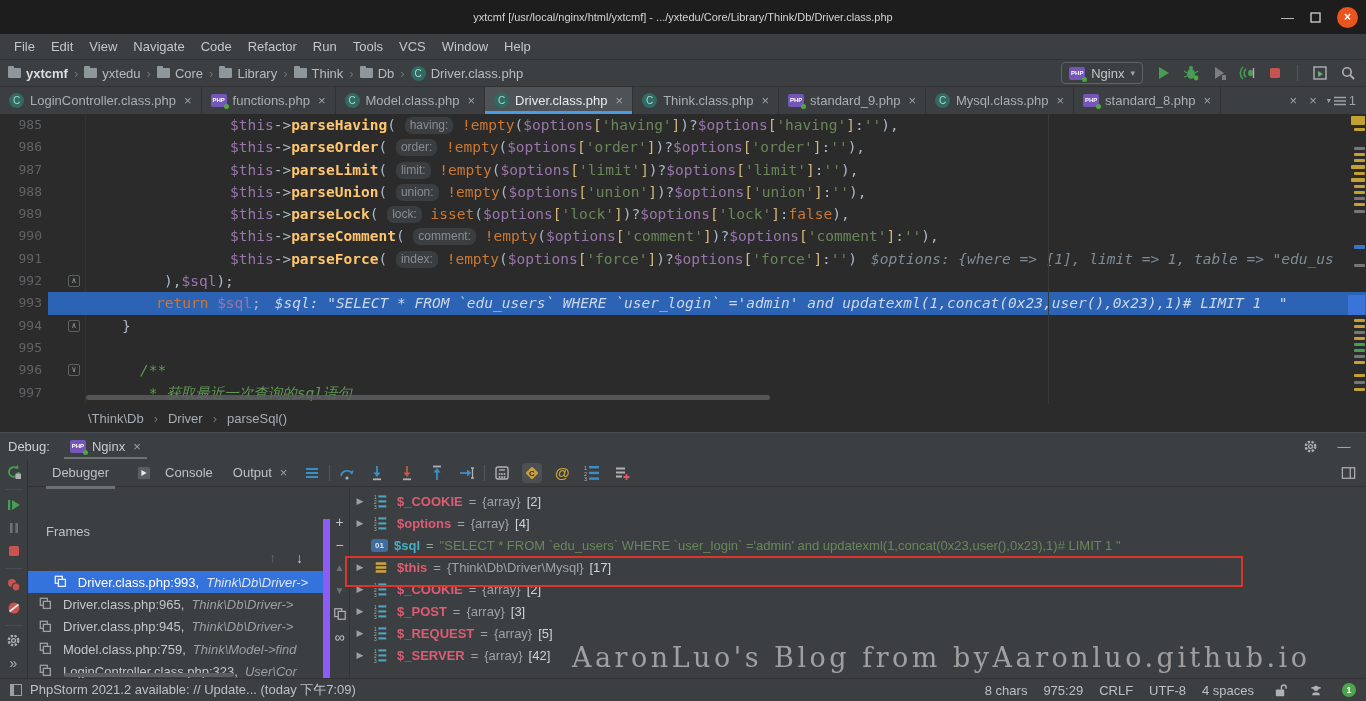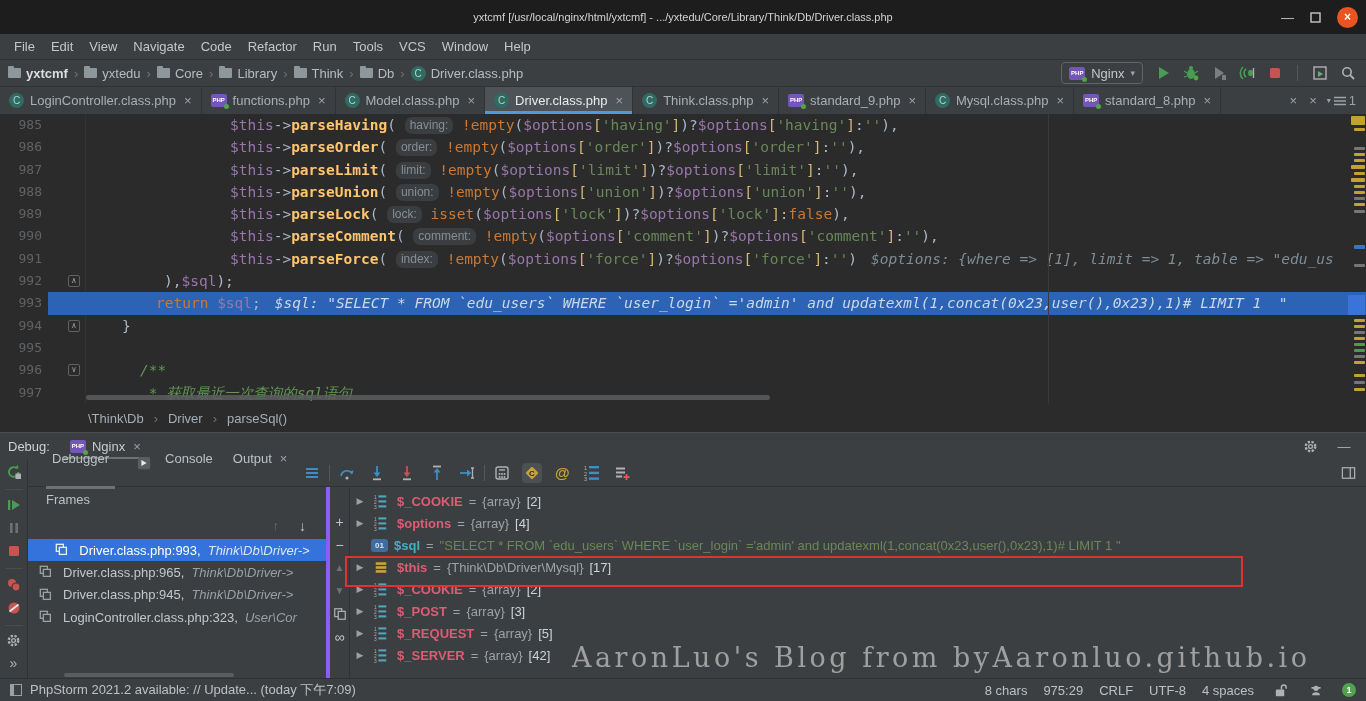--- a/index.html
+++ b/index.html
@@ -95,25 +95,25 @@
   #dheader-right { margin-left:auto; display:flex; align-items:center; gap:14px; padding-right:12px; }
 
   
   #dmain { top:459px; height:219px; background:#3C3F41; display:flex; }
   #dstrip { width:28px; flex:none; border-right:1px solid #323232; display:flex; flex-direction:column;
     align-items:center; padding-top:5px; }
   #dstrip .tbico { margin-bottom:7px; }
   #dstrip .hr { width:18px; height:1px; background:#4A4D4F; margin:2px 0 8px; }
   #dright { flex:1; display:flex; flex-direction:column; min-width:0; }
   #dtoolbar { height:28px; flex:none; border-bottom:1px solid #323232; display:flex; align-items:center; padding-left:14px; }
-  .dtab { padding:16px 10px; height:28px; line-height:28px; color:#BCC1C5; position:relative; display:flex; align-items:flex-end; gap:6px; }
+  .dtab { padding:16px 10px; height:28px; line-height:28px; color:#BCC1C5; position:relative; display:flex; align-items:center; gap:6px; }
   .dtab.active::after { content:""; position:absolute; left:4px; right:4px; bottom:0; height:3px; background:#6E7173; }
   #dtoolbar .tbico { margin:0 5px; }
   #dpanels { flex:1; display:flex; min-height:0; }
-  #frames-panel { width:302px; flex:none; border-right:4px solid #8b5cf6; display:flex; flex-direction:column; }
+  #frames-panel { width:302px; flex:none; border-right:7px solid #8b5cf6; display:flex; flex-direction:column;margin-top:32px; }
   .phead { height:26px; line-height:26px; padding-left:18px; color:#BCC1C5; flex:none; }
   #fsort { height:26px; flex:none; display:flex; justify-content:flex-end; align-items:center; gap:20px; padding-right:20px; }
   #flist { flex:1; position:relative; overflow:hidden; }
   .frow { height:22.3px; display:flex; align-items:center; gap:7px; padding-left:8px; white-space:nowrap; overflow:hidden; }
   .frow .file { color:#C2C7CB; }
   .frow .meta { color:#9AA0A6; font-style:italic; }
   .frow.sel { background:#3472DC;justify-content:center; }
   .frow.sel .file { color:#FFFFFF; }
   .frow.sel .meta { color:#DDE6F4; }
   #fhscroll { position:absolute; bottom:1px; left:36px; width:170px; height:4px; background:#5A5D5F; border-radius:2px; }
@@ -591,20 +591,30 @@
               <span class="file">Driver.class.php:945,</span>
               <span class="meta">Think\Db\Driver-&gt;</span>
             </div>
             <div class="frow">
               <span class="tbico">
                 <svg width="14" height="14" viewBox="0 0 16 16">
                   <rect x="1.5" y="1.5" width="8" height="8" fill="none" stroke="#9AA0A3" stroke-width="1.5"></rect>
                   <rect x="5" y="5" width="8" height="8" fill="#3C3F41" stroke="#9AA0A3" stroke-width="1.5"></rect>
                 </svg>
               </span>
+              <span class="file">Model.class.php:759,</span>
+              <span class="meta">Think\Model-&gt;find</span>
+            </div>
+            <div class="frow">
+              <span class="tbico">
+                <svg width="14" height="14" viewBox="0 0 16 16">
+                  <rect x="1.5" y="1.5" width="8" height="8" fill="none" stroke="#9AA0A3" stroke-width="1.5"></rect>
+                  <rect x="5" y="5" width="8" height="8" fill="#3C3F41" stroke="#9AA0A3" stroke-width="1.5"></rect>
+                </svg>
+              </span>
               <span class="file">LoginController.class.php:323,</span>
               <span class="meta">User\Cor</span>
             </div>
             <div id="fhscroll"></div>
         </div>
       </div>
       <div id="vstrip">
         <div class="vh"></div>
       <span class="tbico txtico">+</span>
           <span class="tbico txtico">−</span>

